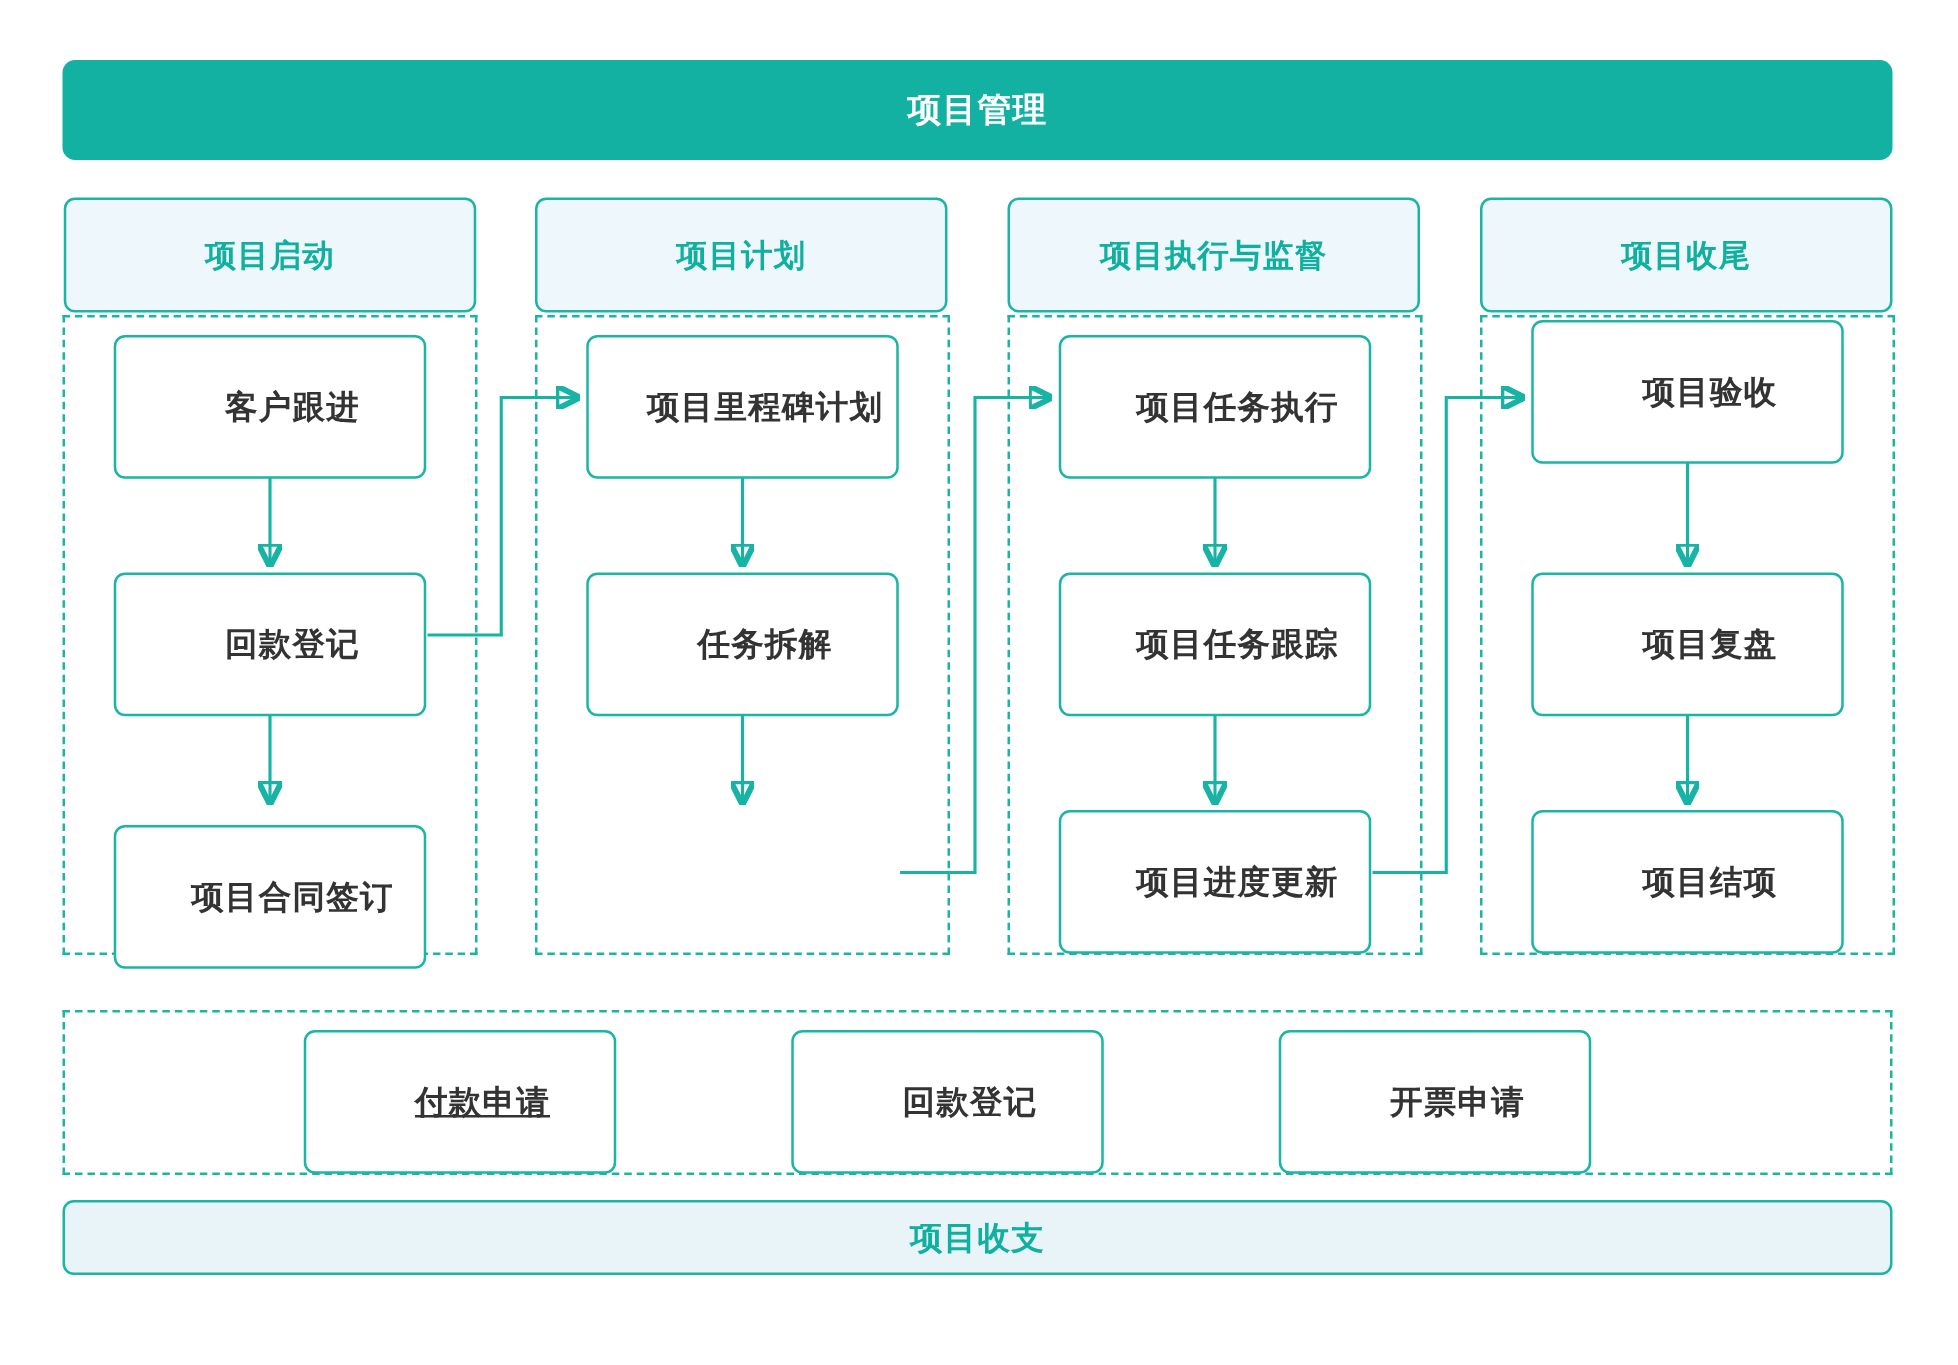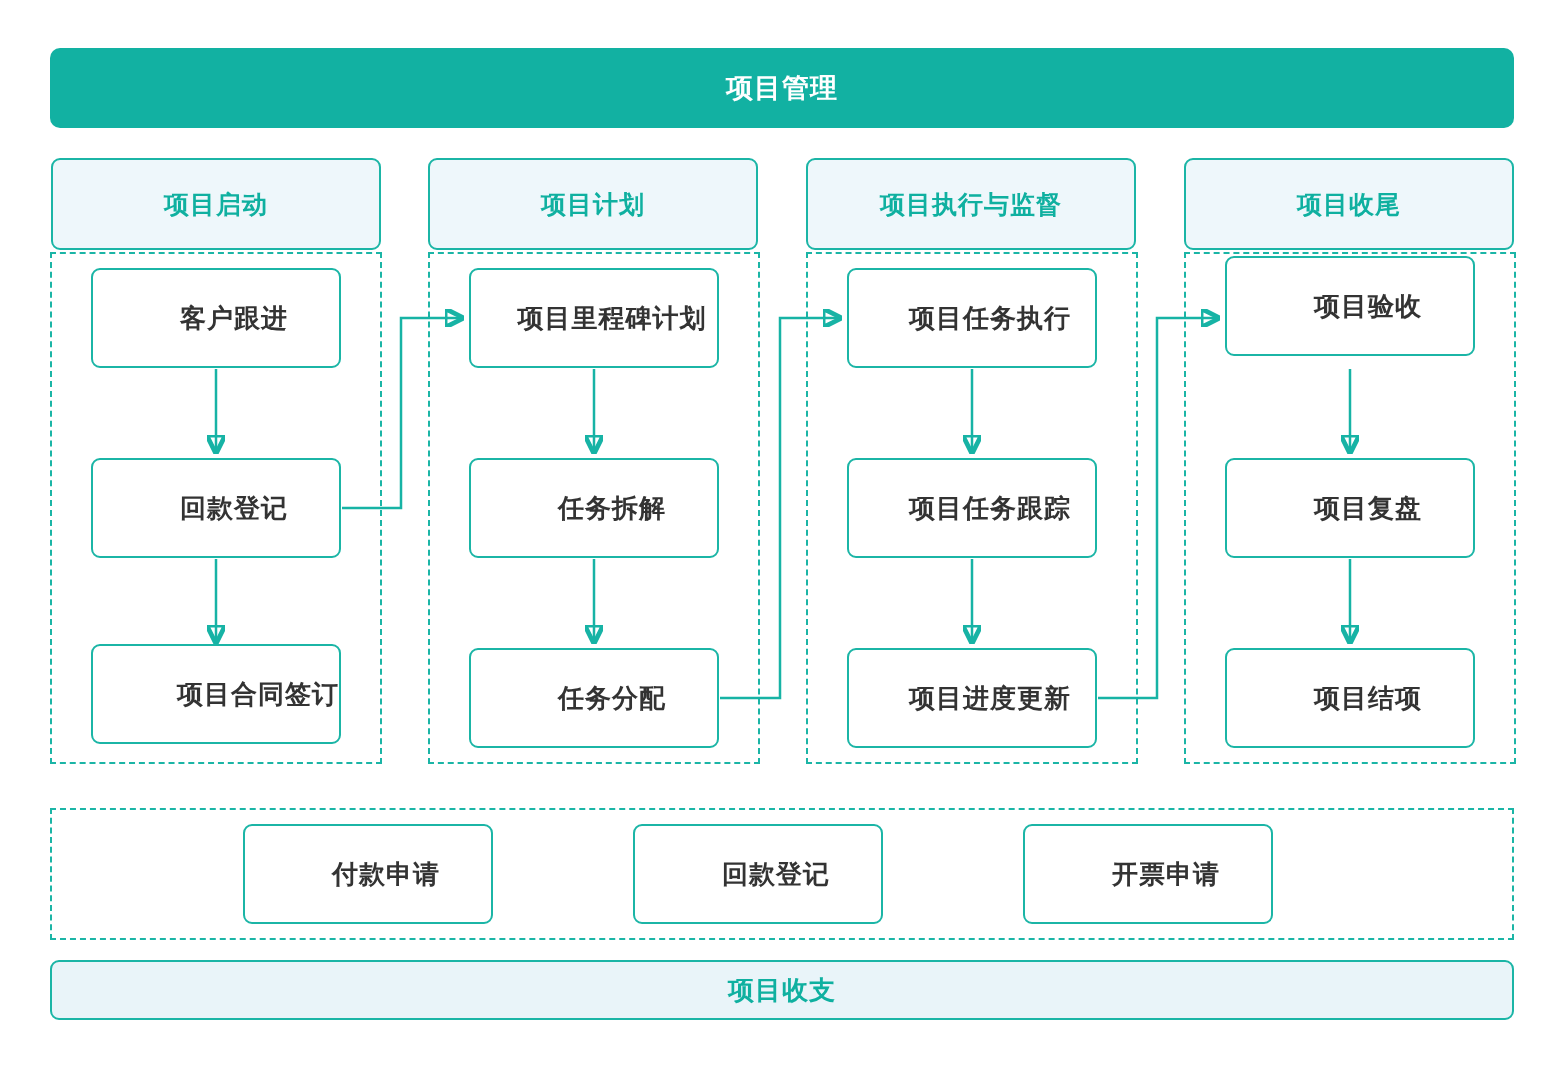--- a/index.html
+++ b/index.html
@@ -36,21 +36,21 @@
     letter-spacing: 1px;
   }
 
   .lane {
     top: 252px; height: 512px; width: 332px;
     border: 2px dashed #1bb5a6;
     background: transparent;
   }
 
   .node {
-    width: 250px; height: 100px;
+    width: 250px; height: 115px;
     background: #ffffff;
     border: 2px solid #1bb5a6;
     border-radius: 9px;
     display: flex; align-items: center; justify-content: center;
     color: #333333; font-size: 26px; font-weight: bold;
     letter-spacing: 1px;
     z-index: 2;
     padding-left: 36px;
   }
 
@@ -126,32 +126,29 @@
 
     <path d="M 1098 698 H 1157 V 318 H 1218" marker-end="url(#arrow)"></path>
   </svg>
 
   <div class="abs node" style="left:91px;top:268px;">
       <span>客户跟进</span>
     </div>
   <div class="abs node" style="left:91px;top:458px;">
       <span>回款登记</span>
     </div>
-  <div class="abs node" style="left:91px;top:644px;justify-content:flex-end;">
+  <div class="abs node" style="left:91px;top:660px;">
       <span>项目合同签订</span>
     </div>
 
   <div class="abs node" style="left:469px;top:268px;">
       <span>项目里程碑计划</span>
     </div>
   <div class="abs node" style="left:469px;top:458px;">
       <span>任务拆解</span>
-    </div>
-  <div class="abs node" style="left:469px;top:648px;">
-      <span>任务分配</span>
     </div>
 
   <div class="abs node" style="left:847px;top:268px;">
       <span>项目任务执行</span>
     </div>
   <div class="abs node" style="left:847px;top:458px;">
       <span>项目任务跟踪</span>
     </div>
   <div class="abs node" style="left:847px;top:648px;">
       <span>项目进度更新</span>
@@ -161,21 +158,21 @@
       <span>项目验收</span>
     </div>
   <div class="abs node" style="left:1225px;top:458px;">
       <span>项目复盘</span>
     </div>
   <div class="abs node" style="left:1225px;top:648px;">
       <span>项目结项</span>
     </div>
 
   <div class="abs finance-lane"></div>
-  <div class="abs node finance-node" style="left:243px;">
+  <div class="abs node finance-node" style="left:243px;text-decoration:underline;">
       <span>付款申请</span>
     </div>
   <div class="abs node finance-node" style="left:633px;font-family:Liberation Serif, serif;">
       <span>回款登记</span>
     </div>
   <div class="abs node finance-node" style="left:1023px;">
       <span>开票申请</span>
     </div>
 
   <div class="abs footer-banner">

